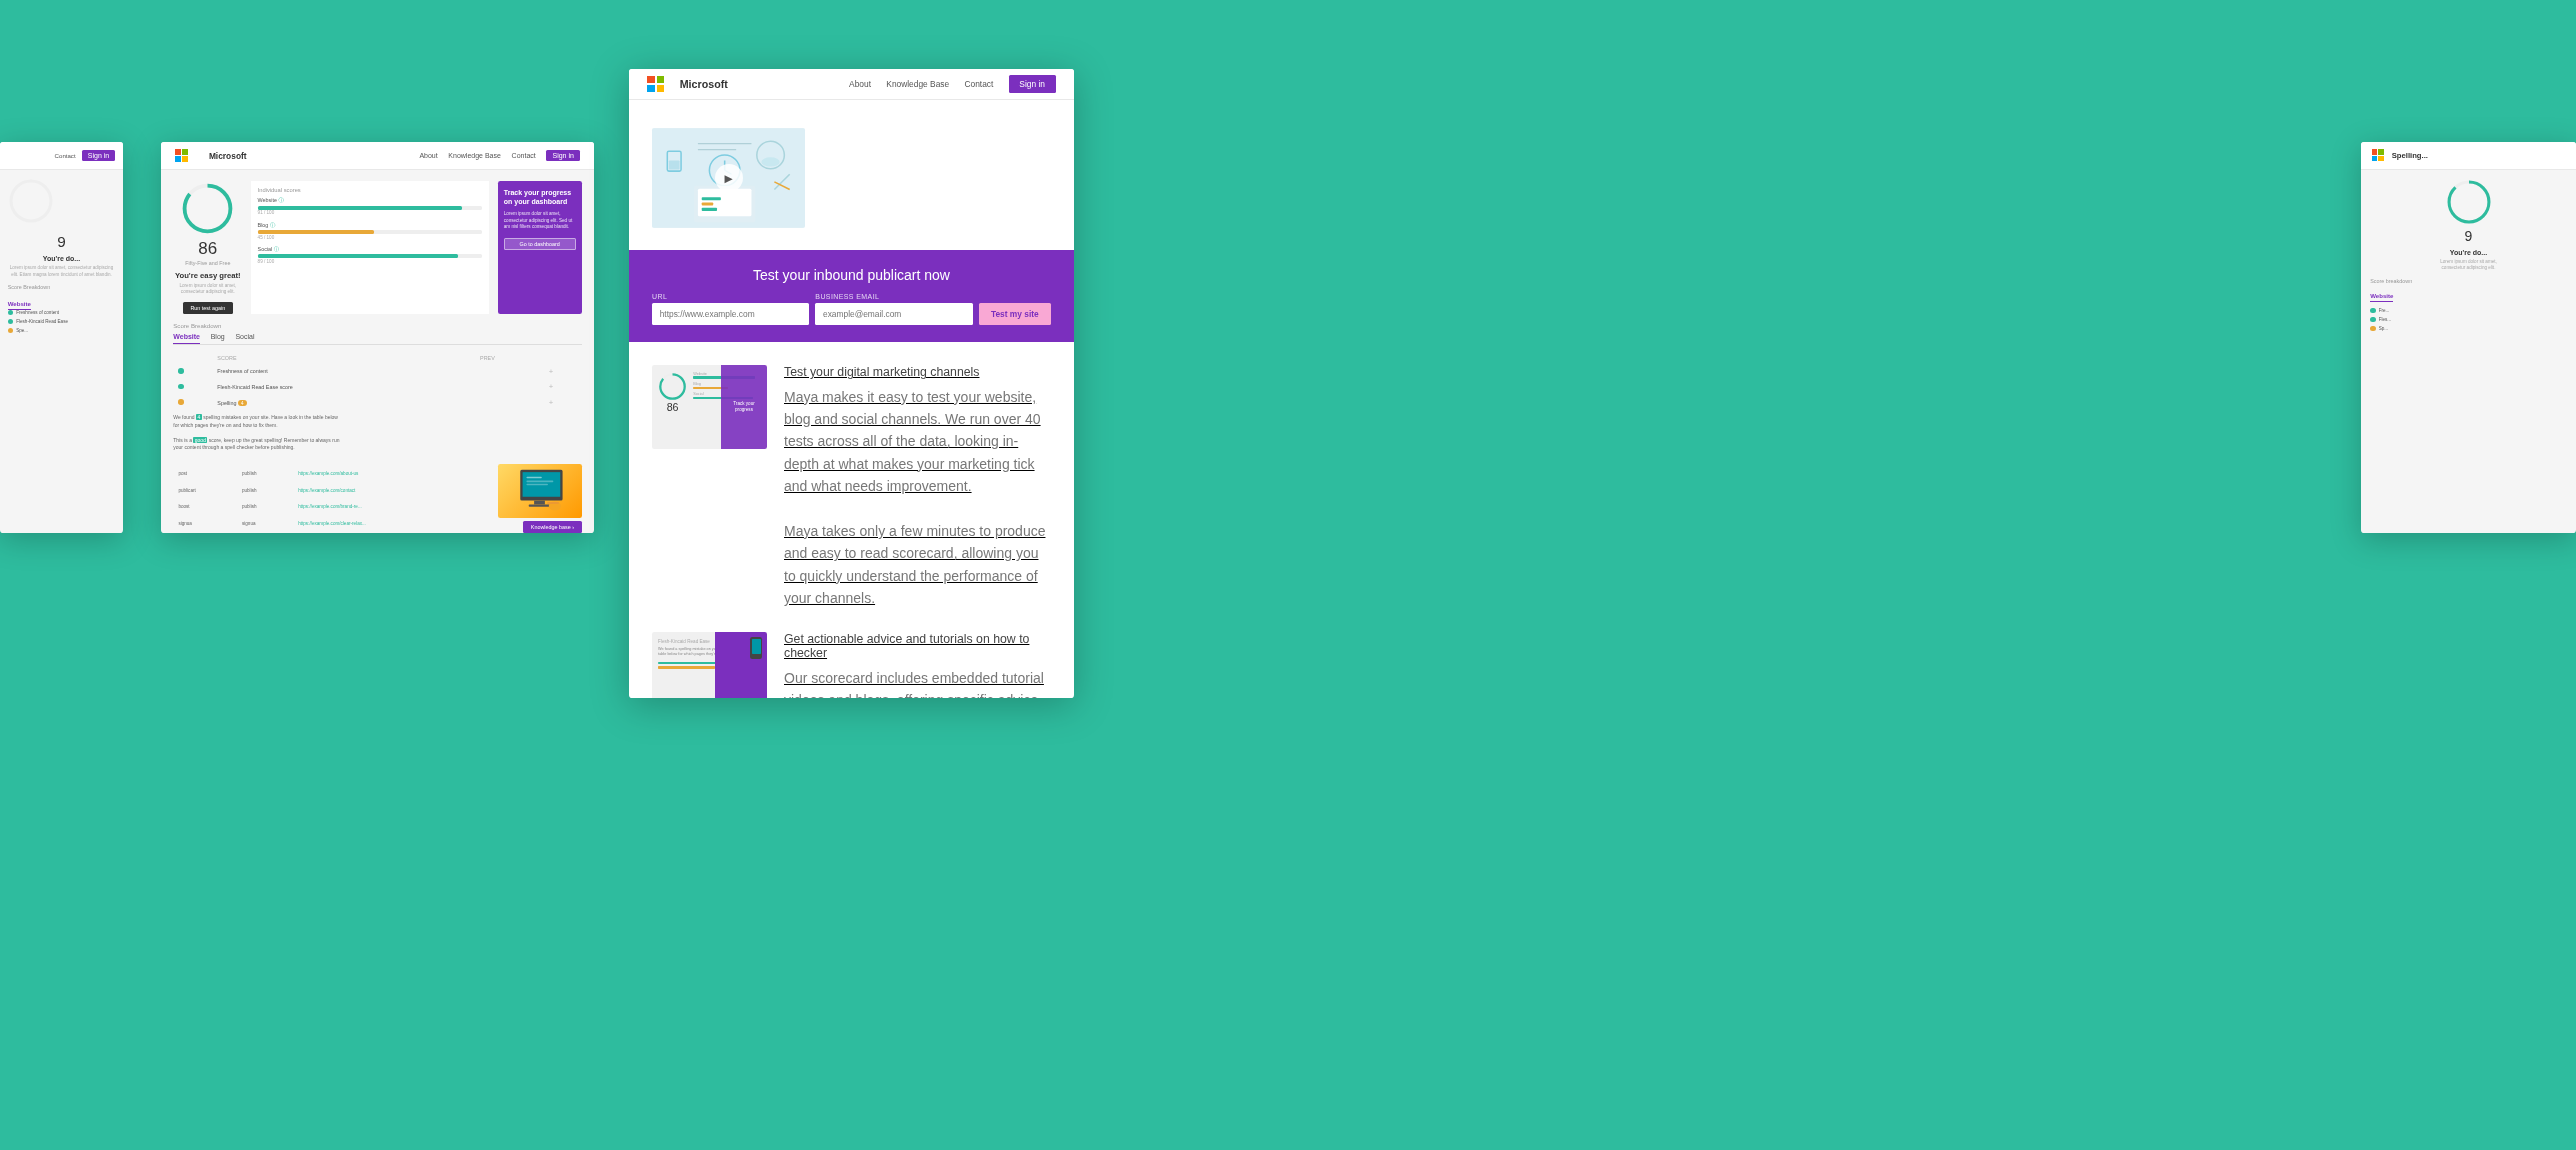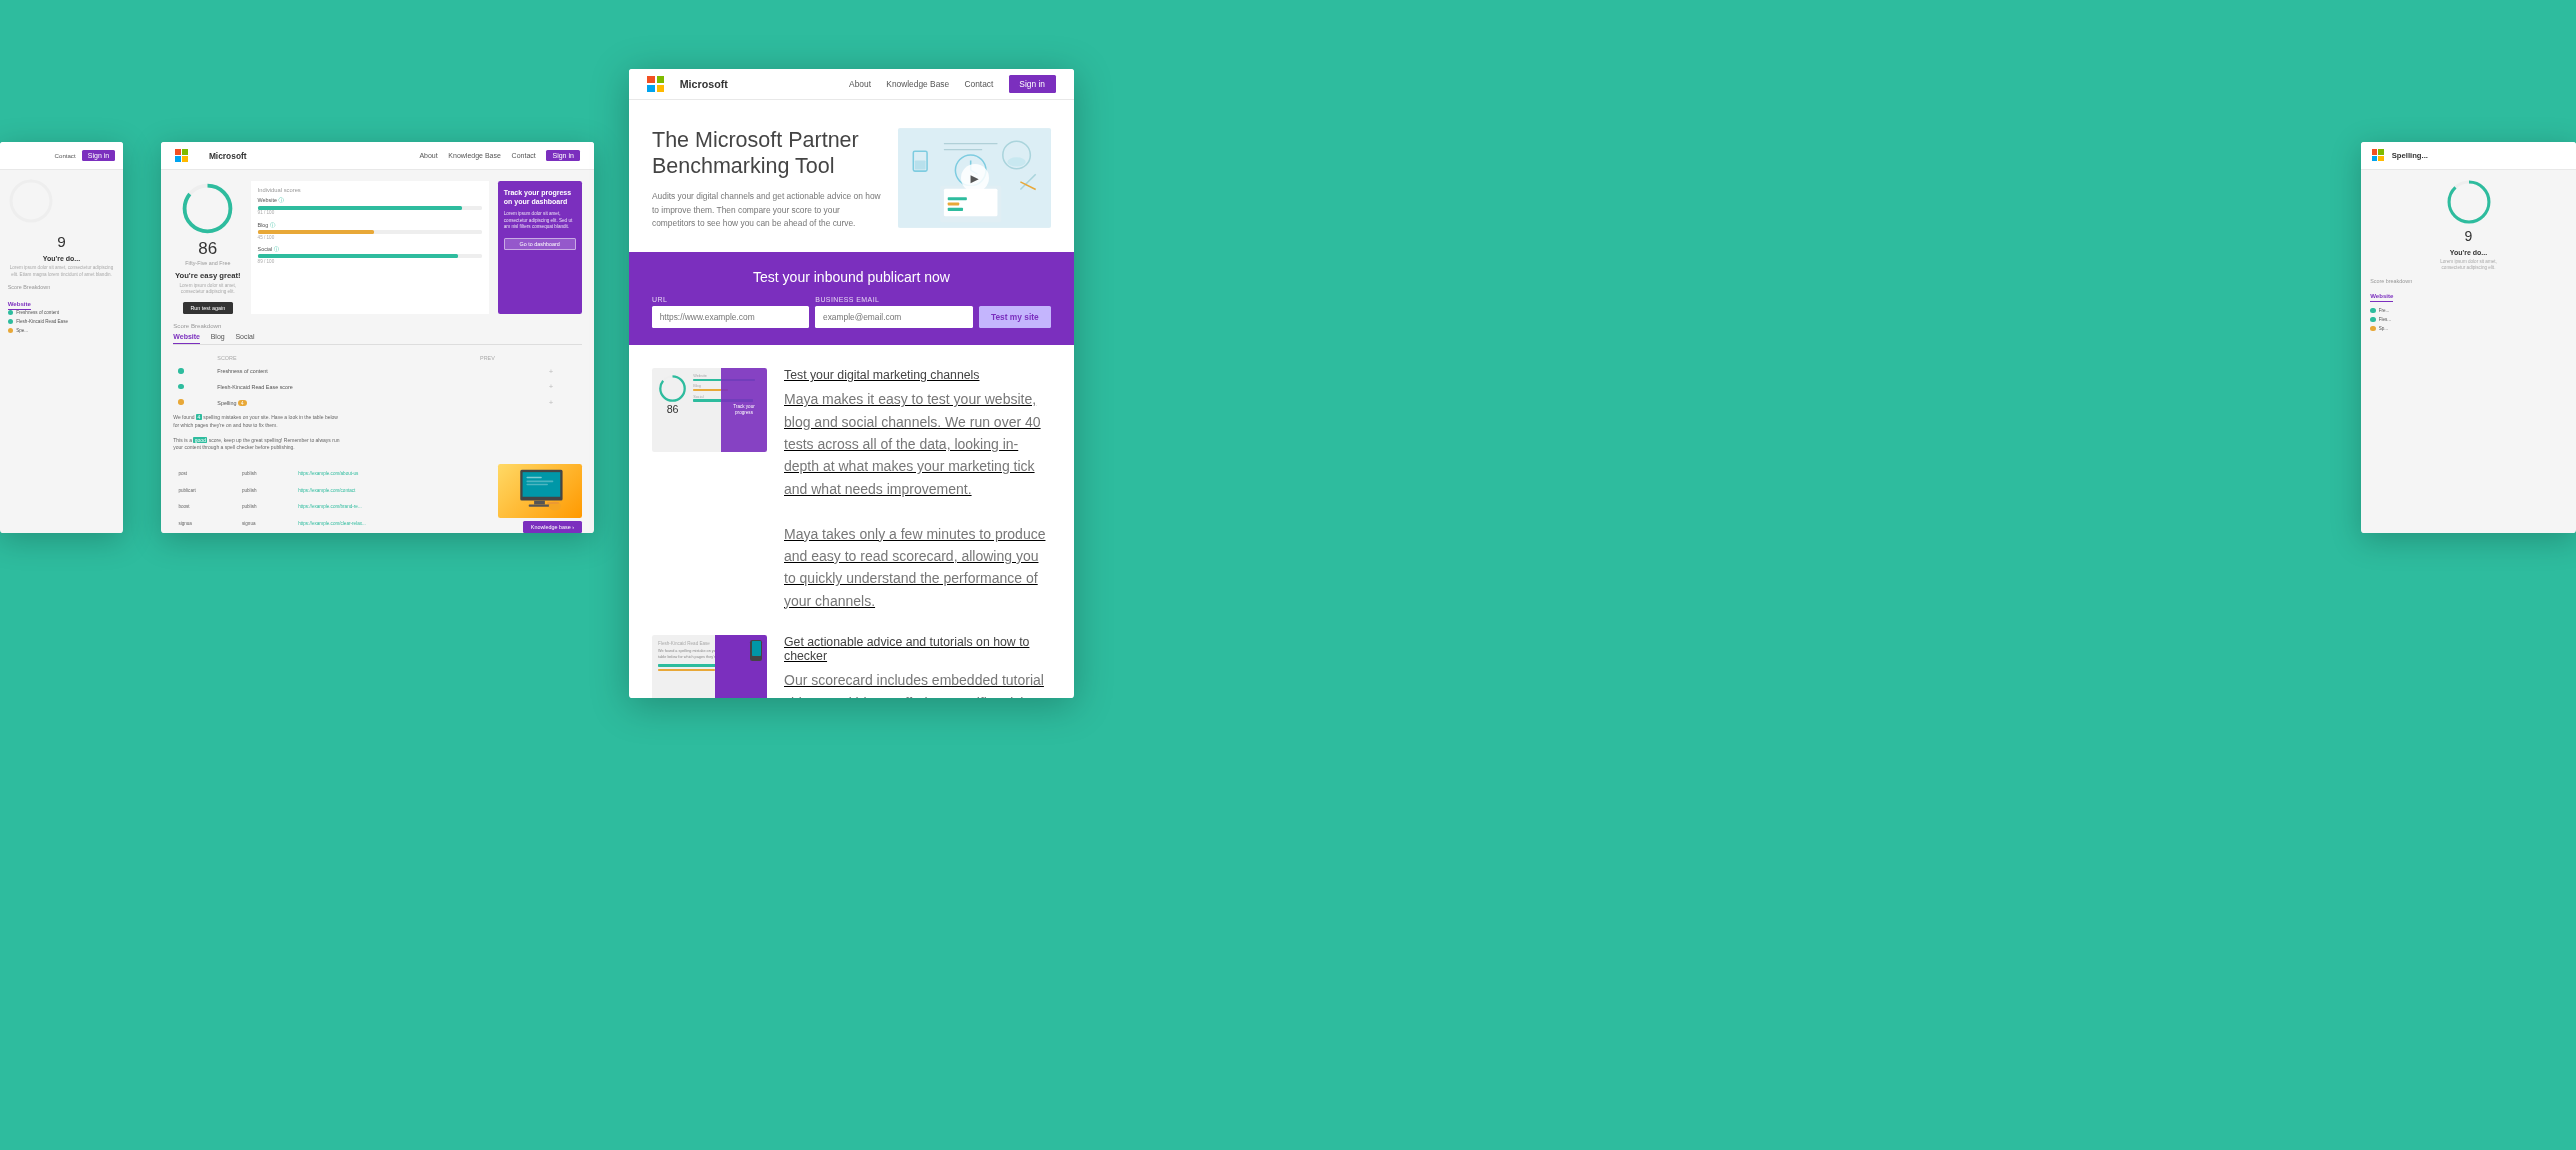--- a/index.html
+++ b/index.html
@@ -275,21 +275,21 @@
     .cta-input {
       width: 100%;
       padding: 6.1px 7.7px;
       border: none;
       border-radius: 1.5px;
       font-size: 8.4px;
       color: #999;
       outline: none;
     }
     .cta-submit-btn {
-      background: #c4b5fd;
+      background: #f9a8d4;
       color: #7b2fbe;
       border: none;
       border-radius: 1.5px;
       font-size: 8.4px;
       font-weight: 600;
       padding: 6.1px 12.3px;
       cursor: pointer;
       white-space: nowrap;
     }
 
@@ -633,24 +633,20 @@
     <span class="nav-brand-large">Microsoft</span>
     <div class="nav-links-large">
       <a class="nav-link-large">About</a>
       <a class="nav-link-large">Knowledge Base</a>
       <a class="nav-link-large">Contact</a>
       <button class="nav-btn-signin-large">Sign in</button>
     </div>
   </div>
 
   <div class="hero-section">
-    <div class="hero-text">
-      <div class="hero-title">The Microsoft Partner<br>Benchmarking Tool</div>
-      <div class="hero-desc">Audits your digital channels and get actionable advice on how to improve them. Then compare your score to your competitors to see how you can be ahead of the curve.</div>
-    </div>
     <div class="hero-video">
 
       <svg width="153" height="100" viewBox="0 0 200 130" style="position:absolute;top:0;left:0;">
 
         <rect width="200" height="130" fill="#dceef5"></rect>
 
         <rect x="20" y="30" width="18" height="26" rx="2" fill="none" stroke="#7ecce0" stroke-width="2"></rect>
         <rect x="22" y="42" width="14" height="12" rx="1" fill="#b8e0ec"></rect>
 
         <circle cx="155" cy="35" r="18" fill="none" stroke="#aad4dc" stroke-width="2"></circle>

